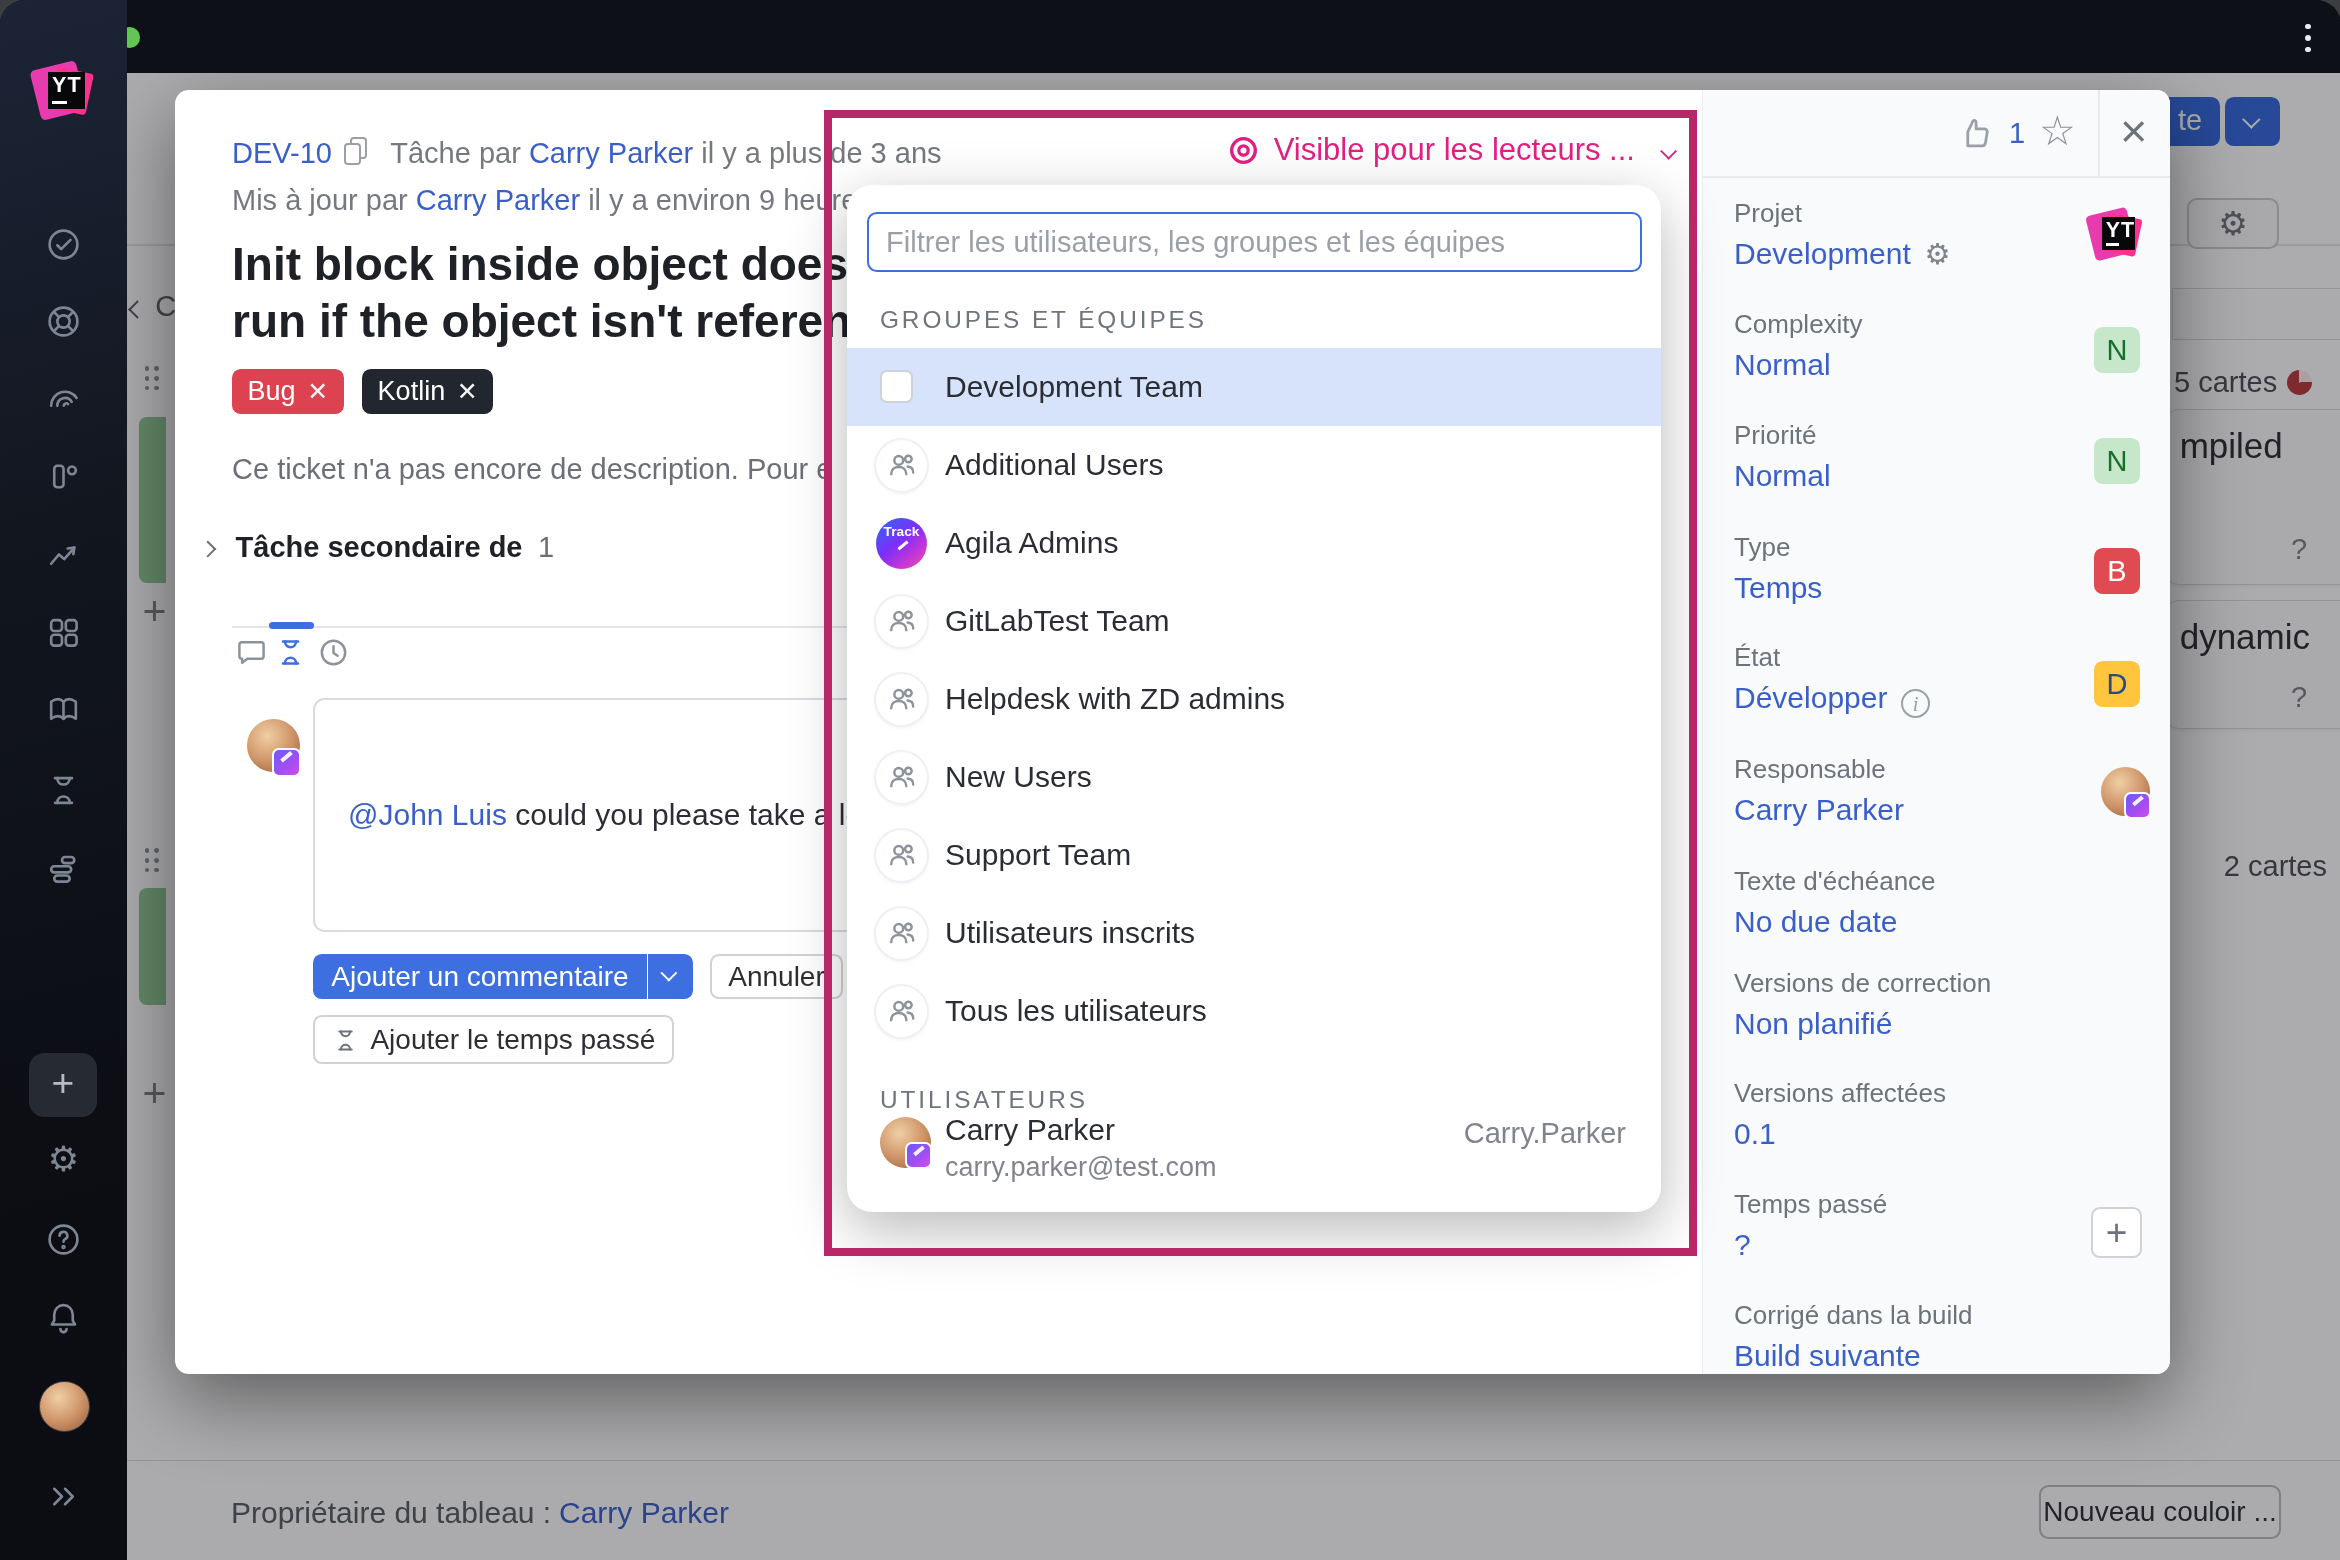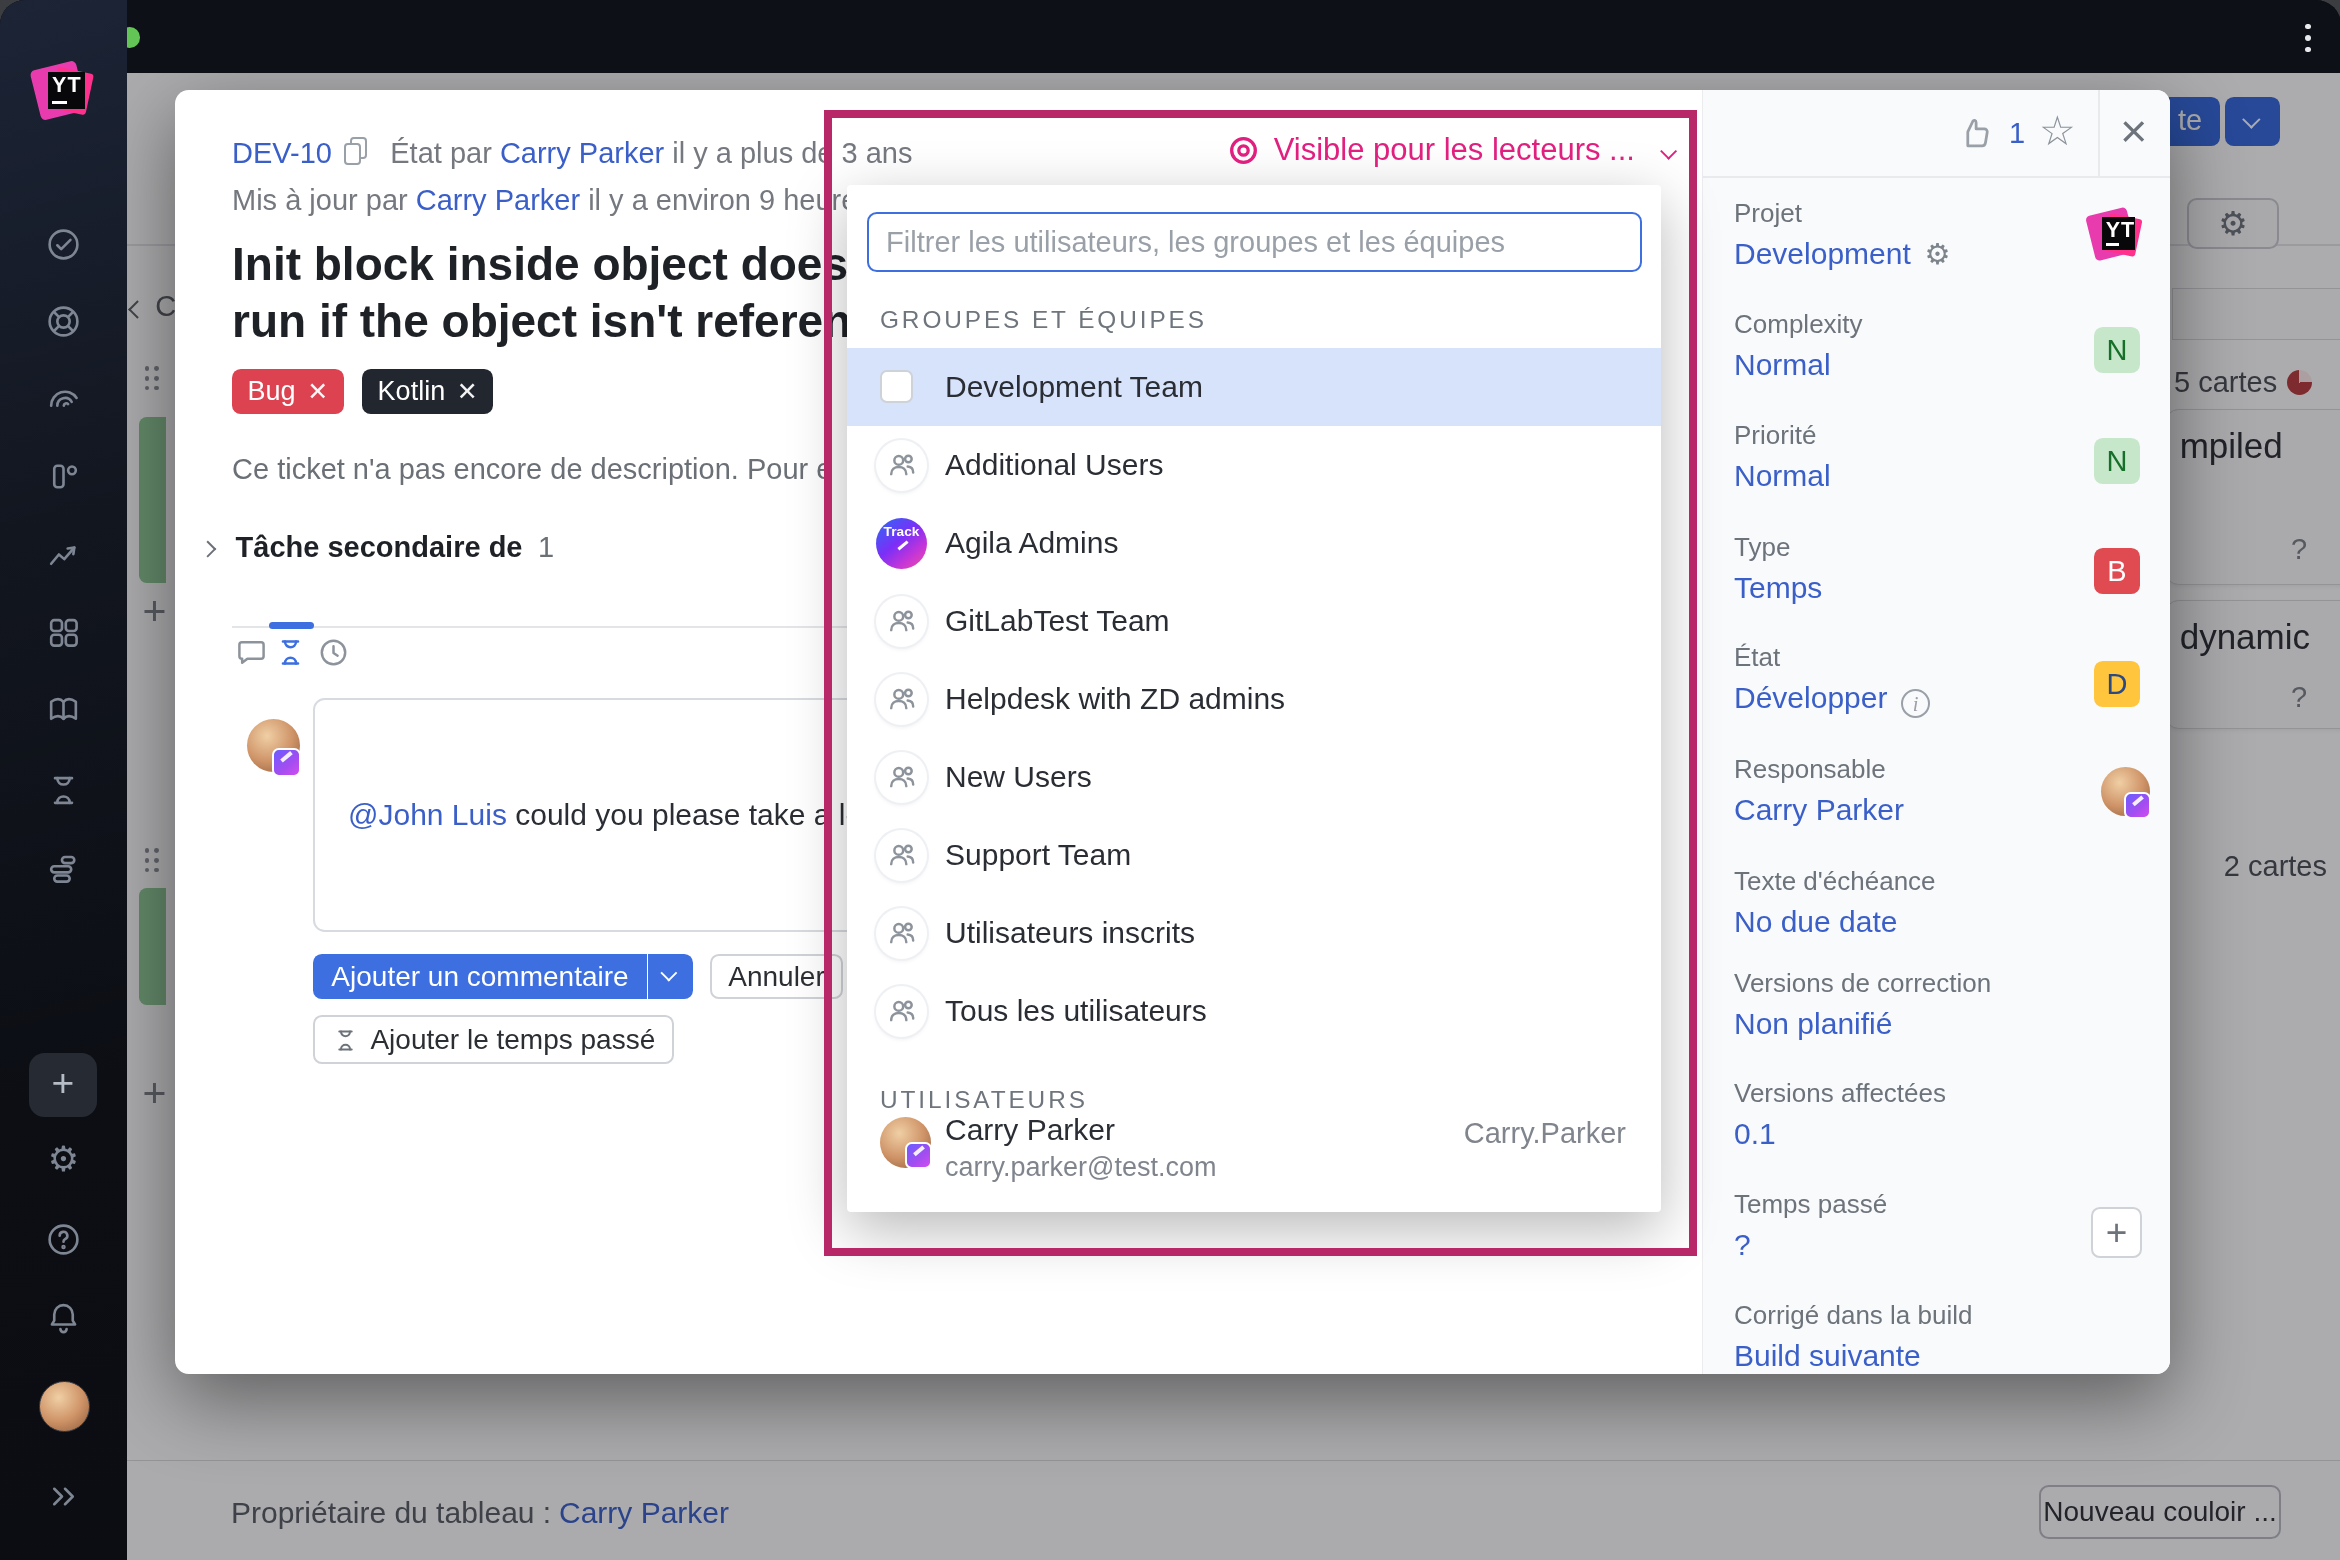--- a/index.html
+++ b/index.html
@@ -156,21 +156,21 @@
   #prj-logo { left:384px; top:117px; width:57px; height:57px; }
   #resp-av { position:absolute; left:398px; top:677px; width:49px; height:49px; border-radius:50%; background:radial-gradient(circle at 38% 32%, #f0cfa5, #cf9468 52%, #8e5a39 100%); }
   #resp-av .appbadge { left:23.4px; top:25px; width:27px; height:27px; }
   #plusbtn { position:absolute; left:388px; top:1117px; width:51px; height:51px; border:2px solid #cfd2d7; border-radius:8.8px; background:#fff; text-align:center; font-size:37px; line-height:47px; color:#6d737b; font-weight:300; }
 
   
   #vislink { position:absolute; left:1100px; top:59px; z-index:20; font-size:31px; color:#e01f7f; white-space:nowrap; }
   #vislink svg { width:33px; height:33px; fill:none; stroke:#e01f7f; stroke-width:2.4; vertical-align:-6.8px; margin-right:13.7px; }
   #vislink .chev { display:inline-block; width:11.7px; height:11.7px; border-right:2.9px solid #e01f7f; border-bottom:2.9px solid #e01f7f; transform:rotate(45deg) translateY(-3.9px); margin-left:25px; }
 
-  #dropdown { position:absolute; left:720px; top:112px; width:814px; height:1027px; background:#fff; border-radius:4px; box-shadow:0 17.6px 59px rgba(0,0,0,.28); z-index:15; }
+  #dropdown { position:absolute; left:720px; top:112px; width:814px; height:1027px; background:#fff; border-radius:25px; box-shadow:0 17.6px 59px rgba(0,0,0,.28); z-index:15; }
   #filterbox { position:absolute; left:19.5px; top:27px; width:775px; height:60px; border:2.4px solid #3d6fe0; border-radius:9.8px; background:#fff; font-size:29px; color:#2a2e34; padding:0 17.6px; outline:none; }
   #filterbox::placeholder { color:#9aa0a8; }
   .ddsec { position:absolute; left:33px; font-size:24.4px; color:#6f757d; letter-spacing:2.9px; }
   #sec-groups { top:121px; }
   #sec-users { top:901px; }
   .grow { position:absolute; left:0; width:814px; height:78px; }
   .grow .glabel { position:absolute; left:98px; top:21.5px; font-size:30px; color:#2a2e34; }
   .gicon { position:absolute; left:29px; top:13.7px; width:51px; height:51px; border-radius:50%; background:#fff; box-shadow:0 0 0 2px #eef0f3, 0 2px 4.9px rgba(0,0,0,.08); }
   .gicon svg { position:absolute; left:8.8px; top:8.8px; width:33px; height:33px; fill:none; stroke:#8d939b; stroke-width:1.8; stroke-linecap:round; stroke-linejoin:round; }
   #grow0 { top:163px; background:#d7e3fb; }
@@ -332,21 +332,21 @@
       <div class="plusfrag" id="pf2">+</div>
       <div id="bottombar">
         <div id="owner"><span>Propriétaire du tableau :</span><a>Carry Parker</a></div>
         <div id="newlane">Nouveau couloir ...</div>
       </div>
     </div>
     <div id="dim"></div>
 
     <div id="modal">
       <div id="idrow">
-        <span class="issue-id">DEV-10</span><span class="copyic"><i></i><i></i></span><span>État par</span>&nbsp;<span class="lnk">Carry Parker</span>&nbsp;<span>il y a plus de 3 ans</span>
+        <span class="issue-id">DEV-10</span><span class="copyic"><i></i><i></i></span><span>Tâche par</span>&nbsp;<span class="lnk">Carry Parker</span>&nbsp;<span>il y a plus de 3 ans</span>
       </div>
       <div id="updrow">
         <span>Mis à jour par</span>&nbsp;<span class="lnk">Carry Parker</span>&nbsp;<span>il y a environ 9 heure</span>
       </div>
       <div id="ititle">Init block inside object doesn't run if the object isn't referenced in the</div>
       <div id="tagrow">
         <span class="chip chip-red"><span>Bug</span><span class="x">✕</span></span>
         <span class="chip chip-dark"><span>Kotlin</span><span class="x">✕</span></span>
       </div>
       <div id="descrow">Ce ticket n'a pas encore de description. Pour e</div>

